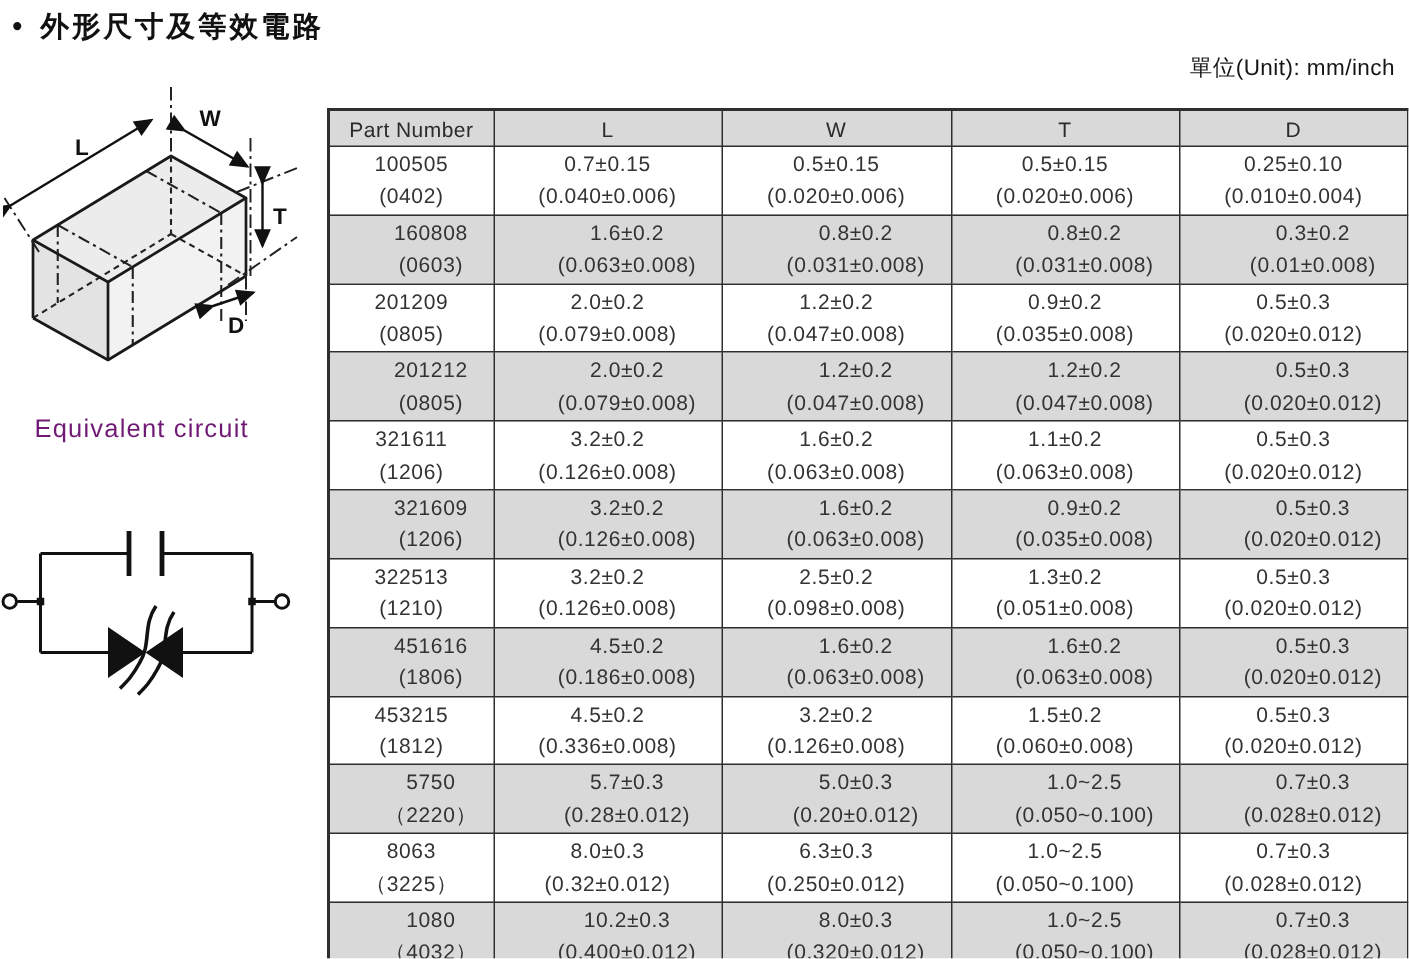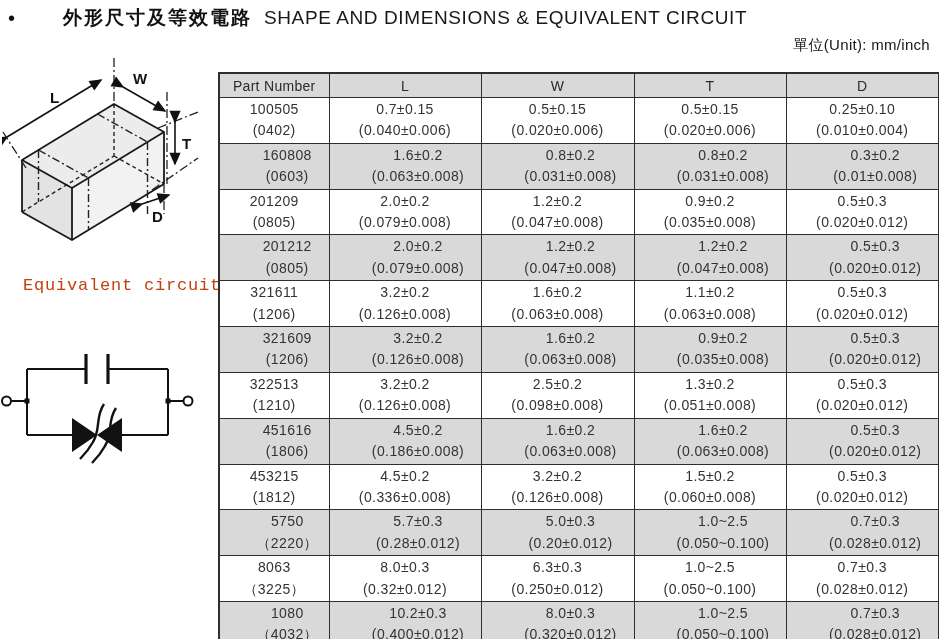--- a/index.html
+++ b/index.html
@@ -2,52 +2,51 @@
 <html><head>
 <meta charset="utf-8">
 <style>
   html,body{margin:0;padding:0;background:#ffffff;}
   body{font-family:"Liberation Sans","DejaVu Sans",sans-serif;color:#1c1c1c;}
   .page{position:relative;width:939px;height:639px;background:#ffffff;overflow:hidden;}
 
   
   .title{position:absolute;left:8px;top:5px;display:flex;align-items:center;gap:12px;white-space:nowrap;}
   .title .bullet{font-size:20px;line-height:1;color:#111;}
-  .title .zh{font-size:19px;font-weight:bold;letter-spacing:2px;color:#111;margin-left:36px;}
+  .title .zh{font-size:19px;font-weight:bold;letter-spacing:2px;color:#111;}
   .title .en{font-size:19px;letter-spacing:0.6px;color:#181818;}
 
   
   .unit{position:absolute;top:36px;right:9px;font-size:15px;color:#161616;letter-spacing:0.3px;margin-left:48px;}
 
   
   .dims-table{position:absolute;left:218px;top:72px;width:720px;border-collapse:collapse;
               table-layout:fixed;text-align:center;font-size:14px;color:#333;}
   .dims-table,.dims-table th,.dims-table td{border:1px solid #2e2e2e;}
   .dims-table{border-width:2px;}
   .dims-table thead th{background:#d9d9d9;font-weight:normal;font-size:14px;height:21px;
                        letter-spacing:0.3px;color:#2b2b2b;}
   .dims-table td{padding:1px 2px;vertical-align:middle;}
   .dims-table tr.shaded td{background:#d9d9d9;padding-left:28px;}
   .ln{line-height:21.4px;letter-spacing:0.4px;white-space:nowrap;}
 
   
   .shape-figure{position:absolute;left:2px;top:56px;}
-  .eq-label{position:absolute;left:23px;top:276px;font-size:17px;letter-spacing:0.8px;color:#c2410c;font-family:Liberation Mono, monospace;}
+  .eq-label{position:absolute;left:23px;top:276px;font-size:17px;letter-spacing:0.8px;color:#701a75;}
   .circuit-figure{position:absolute;left:0px;top:348px;}
   svg text.dim{font-family:"Liberation Sans","DejaVu Sans",sans-serif;font-weight:bold;font-size:15px;fill:#111;}
 </style>
 </head>
 <body>
 
 <div class="page">
 
   <div class="title">
     <span class="bullet">•</span>
     <span class="zh">外形尺寸及等效電路</span>
-    <span class="en">SHAPE AND DIMENSIONS &amp; EQUIVALENT CIRCUIT</span>
   </div>
 
   <div class="unit">單位(Unit): mm/inch</div>
 
   <svg class="shape-figure" width="215" height="215" viewBox="0 0 215 215">
     <defs>
       <marker id="arr" markerWidth="9" markerHeight="8" refX="7.5" refY="4" orient="auto">
         <polygon points="0.5,0.5 8.5,4 0.5,7.5" fill="#111"></polygon>
       </marker>
     </defs>

